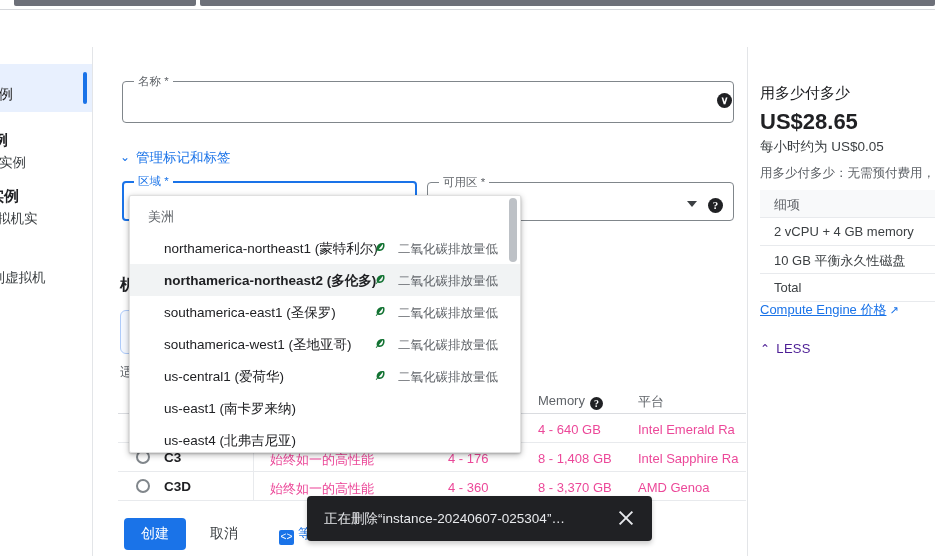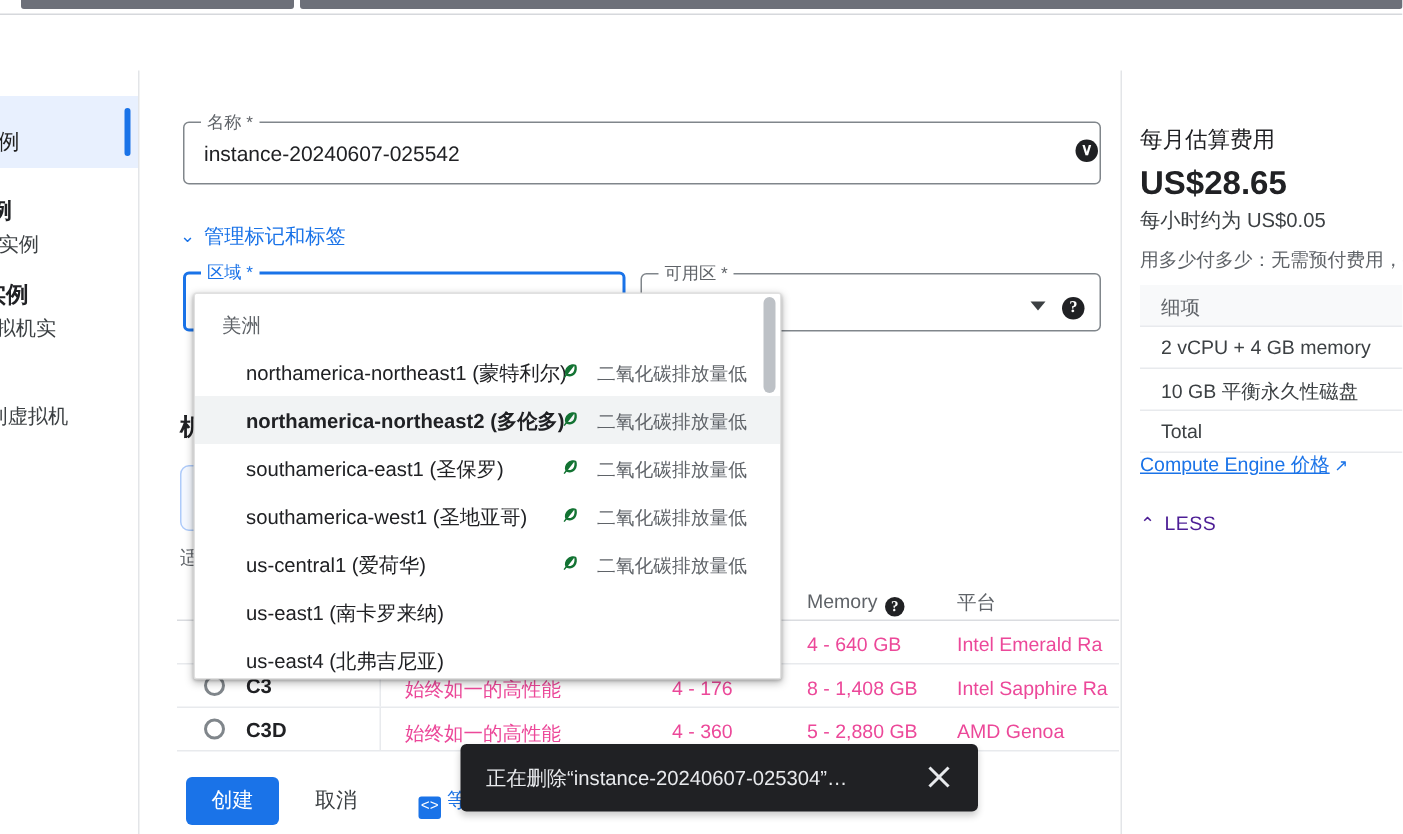--- a/index.html
+++ b/index.html
@@ -263,21 +263,20 @@
     <div class="side-txt s-t3">拟机实例</div>
     <div class="side-txt s-t4">机实例</div>
     <div class="side-txt s-t5">个虚拟机实</div>
     <div class="side-txt s-t6">署到虚拟机</div>
   </div>
 
   <div class="main">
 
     <div class="field" id="name-field">
       <span class="field-label">名称 *</span>
-      <span class="field-value">instance-20240607-025542</span>
     </div>
     <div class="help-icon" id="name-help">∨</div>
 
     <div class="link-toggle">
       <span class="chev-d">⌄</span><span>管理标记和标签</span>
     </div>
 
     <div class="field" id="region-field">
       <span class="field-label">区域 *</span>
       <span class="field-value" style="top:10px"></span>
@@ -318,36 +317,36 @@
         <span class="mcell c-plat">Intel Sapphire Ra</span>
       </div>
       <div class="mrow">
         <span class="vline"></span>
         <span class="mcell c-radio">
             <span class="radio"></span>
           </span>
         <span class="mcell c-name name">C3D</span>
         <span class="mcell c-desc">始终如一的高性能</span>
         <span class="mcell c-vcpu">4 - 360</span>
-        <span class="mcell c-mem">5 - 2,880 GB</span>
+        <span class="mcell c-mem">8 - 3,370 GB</span>
         <span class="mcell c-plat">AMD Genoa</span>
       </div>
     </div>
 
     <div class="actionbar">
       <button class="btn-create">创建</button>
       <button class="btn-cancel">取消</button>
       <div class="btn-code">
         <span class="code-badge">&lt;&gt;</span><span>等效代码</span>
       </div>
     </div>
   </div>
 
   <div class="pricing">
-    <div class="pr-title">每月估算费用</div>
+    <div class="pr-title">用多少付多少</div>
     <div class="pr-amount">US$28.65</div>
     <div class="pr-hourly">每小时约为 US$0.05</div>
     <div class="pr-note">用多少付多少：无需预付费用，挂</div>
     <div class="pr-table">
       <div class="pr-hrow">
         <div class="pr-cell">细项</div>
       </div>
       <div class="pr-row">
         <div class="pr-cell">2 vCPU + 4 GB memory</div>
       </div>

